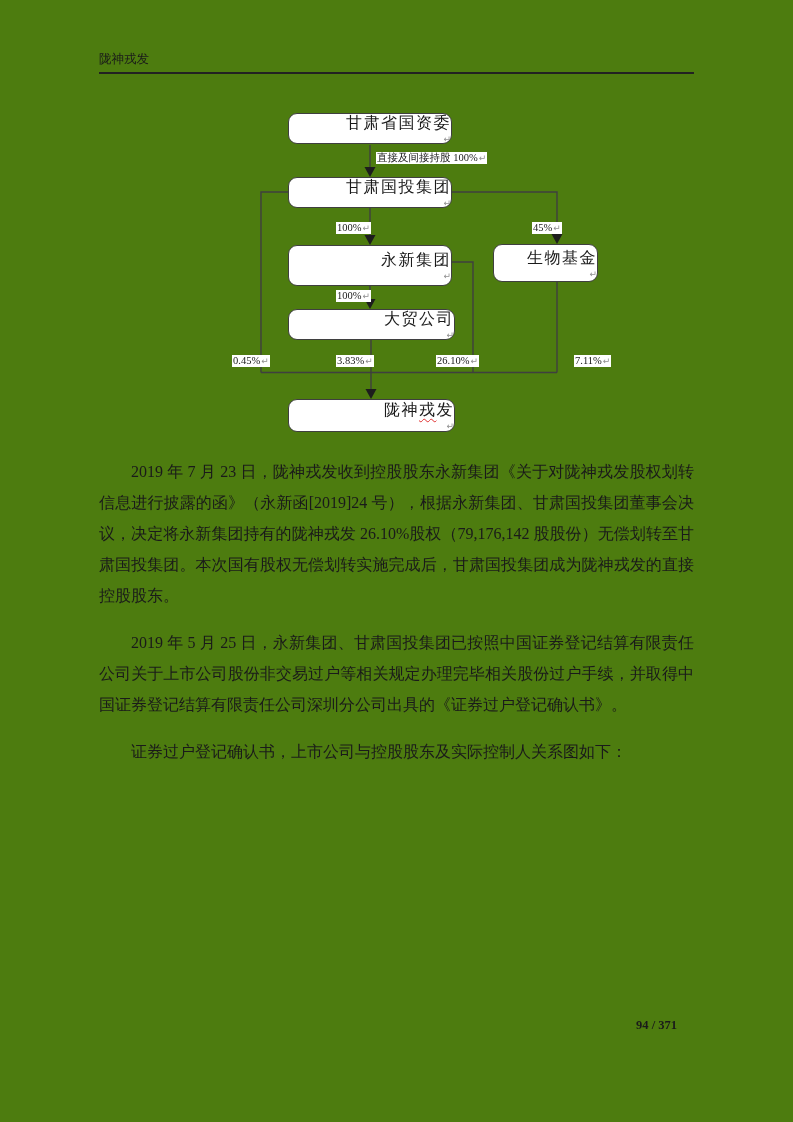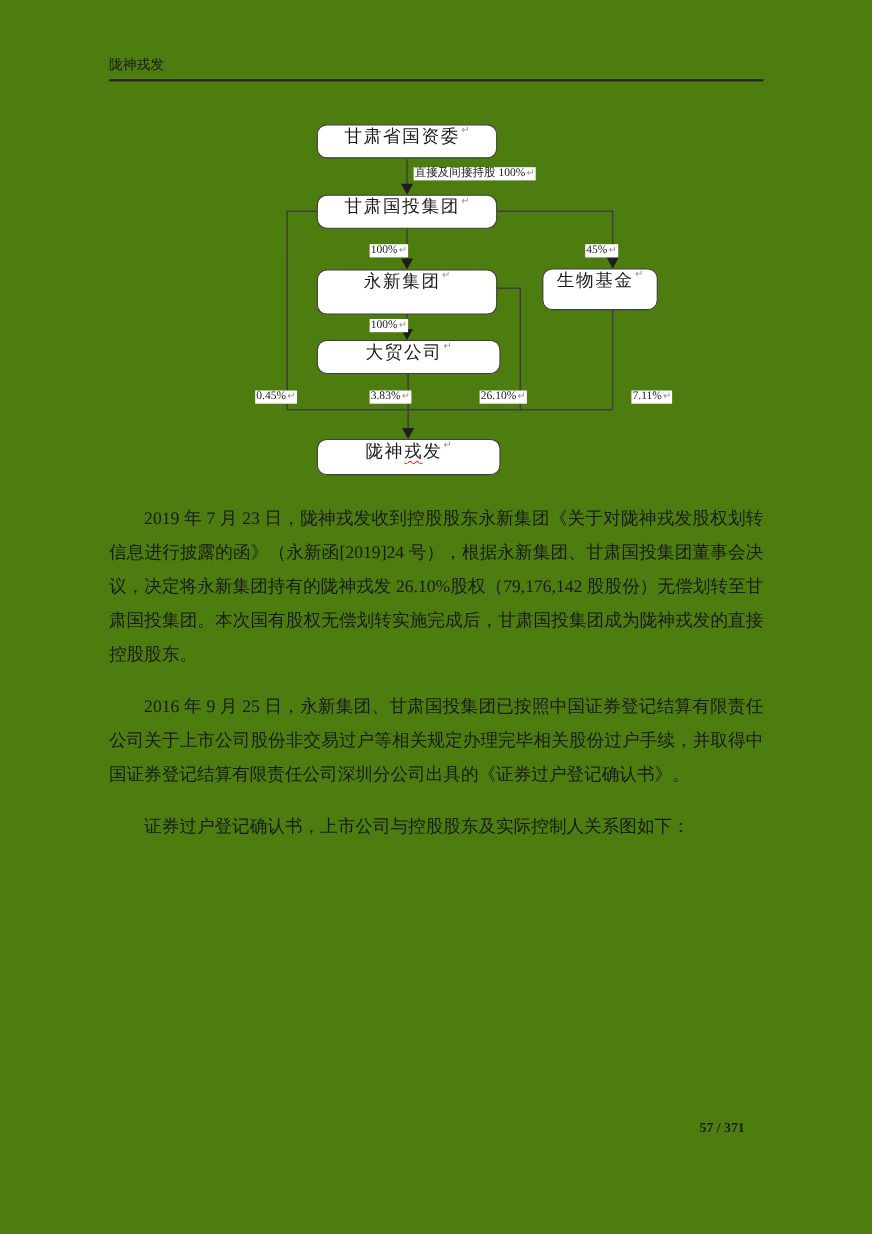--- a/index.html
+++ b/index.html
@@ -36,26 +36,27 @@
     width: 400px;
     height: 332px;
   }
   .diagram svg { position: absolute; left: 0; top: 0; }
   .obox {
     position: absolute;
     background: #ffffff;
     border: 1.6px solid #3f3f3f;
     border-radius: 9px;
     display: flex;
-    align-items: flex-start;
+    align-items: flex-end;
     justify-content: center;
     font-size: 16px;
     letter-spacing: 1.5px;
     white-space: nowrap;
     z-index: 2;
+    flex-direction: column;
   }
   .rmark {
     color: #8f8f8f;
     font-size: 9px;
     letter-spacing: 0;
     margin-left: 1px;
     font-family: "DejaVu Sans", sans-serif;
   }
   .elabel {
     position: absolute;
@@ -177,19 +178,19 @@
     <div class="elabel" style="left:206px; top:247px;">
       <span>26.10%</span><span class="rmark">↵</span>
     </div>
     <div class="elabel" style="left:296px; top:247px;margin-left:48px;">
       <span>7.11%</span><span class="rmark">↵</span>
     </div>
   </div>
 
   <div class="content">
     <p>2019 年 7 月 23 日，陇神戎发收到控股股东永新集团《关于对陇神戎发股权划转信息进行披露的函》（永新函[2019]24 号），根据永新集团、甘肃国投集团董事会决议，决定将永新集团持有的陇神戎发 26.10%股权（79,176,142 股股份）无偿划转至甘肃国投集团。本次国有股权无偿划转实施完成后，甘肃国投集团成为陇神戎发的直接控股股东。</p>
-    <p>2016 年 9 月 25 日，永新集团、甘肃国投集团已按照中国证券登记结算有限责任公司关于上市公司股份非交易过户等相关规定办理完毕相关股份过户手续，并取得中国证券登记结算有限责任公司深圳分公司出具的《证券过户登记确认书》。</p>
+    <p>2019 年 5 月 25 日，永新集团、甘肃国投集团已按照中国证券登记结算有限责任公司关于上市公司股份非交易过户等相关规定办理完毕相关股份过户手续，并取得中国证券登记结算有限责任公司深圳分公司出具的《证券过户登记确认书》。</p>
     <p>证券过户登记确认书，上市公司与控股股东及实际控制人关系图如下：</p>
   </div>
 
-  <div class="footer">57 / 371</div>
+  <div class="footer">94 / 371</div>
 
 </div>
 
 </body></html>

